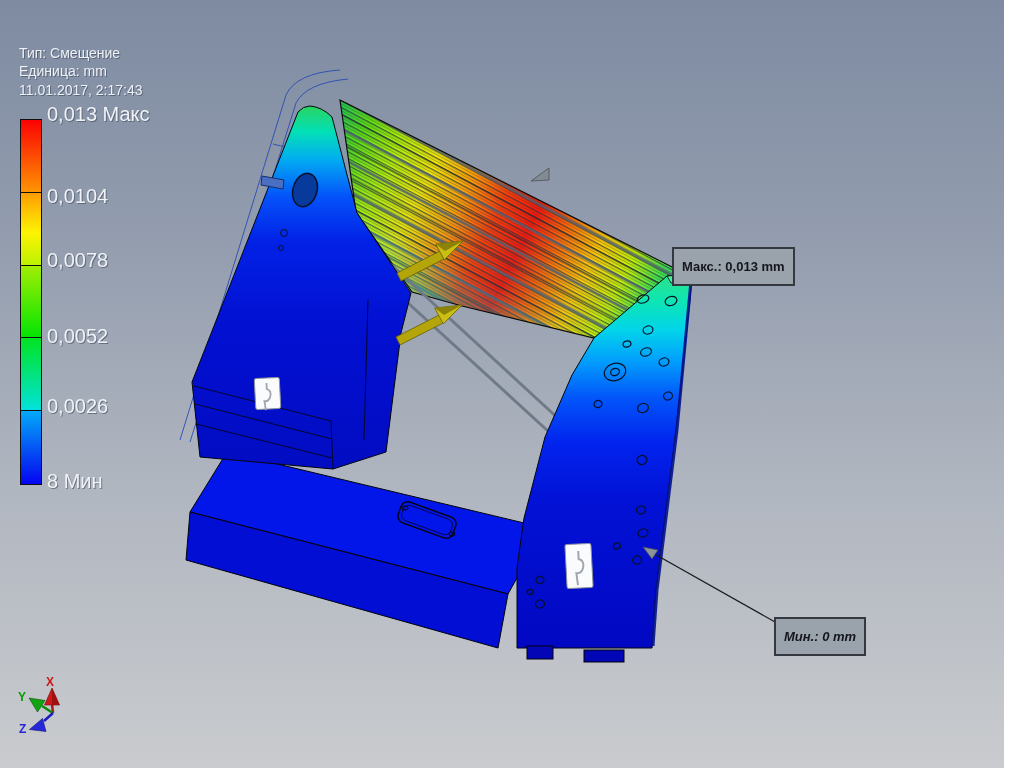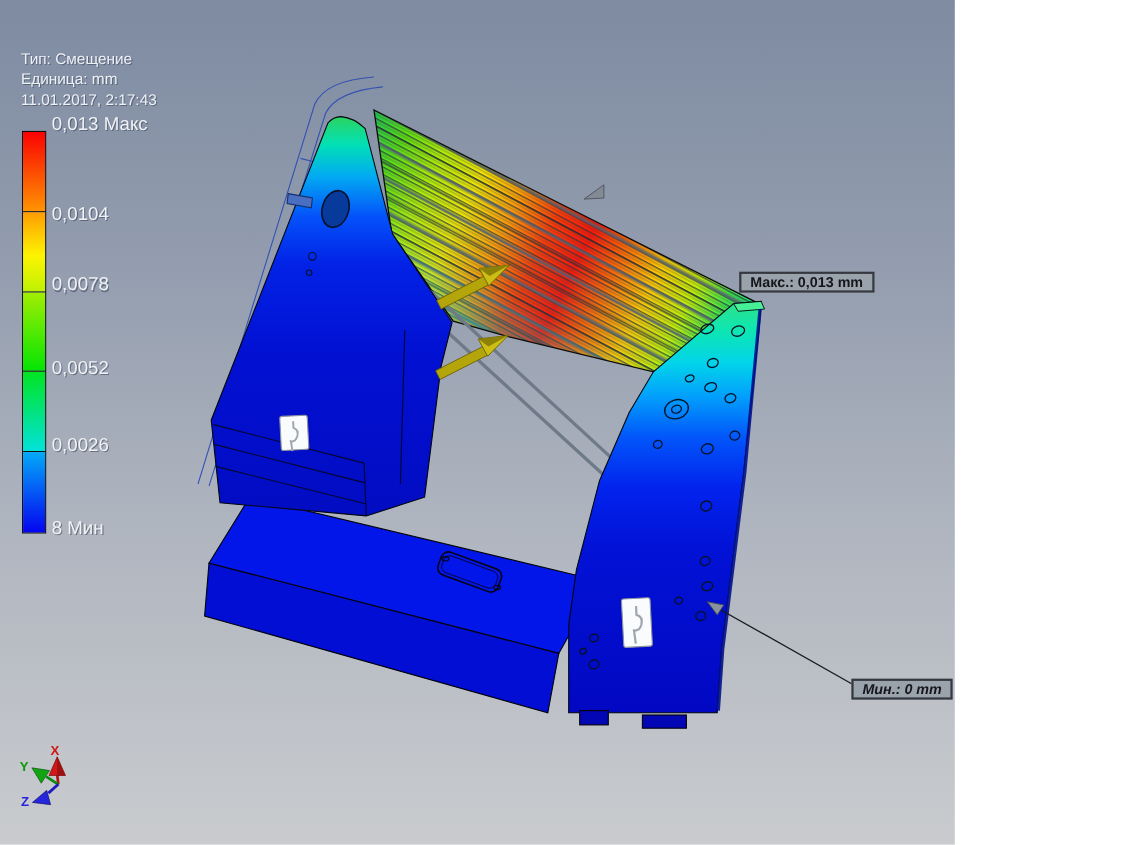--- a/index.html
+++ b/index.html
@@ -1,17 +1,17 @@
 <!DOCTYPE html>
 <html><head>
 <meta charset="utf-8">
 <style>
   html,body{margin:0;padding:0;}
   #stage{
-    position:relative;width:868px;height:768px;overflow:hidden;
+    position:relative;width:1004px;height:768px;overflow:hidden;
     background:linear-gradient(180deg,#7e8ba1 0%,#929cae 30%,#afb5bf 62%,#c9cbce 100%);
     font-family:"Liberation Sans",sans-serif;
   }
   #stage svg{position:absolute;left:0;top:0;}
   .info-line{
     position:absolute;left:19px;color:#eef1f6;font-size:14px;
     text-shadow:1px 1px 0 rgba(55,65,85,.55);white-space:nowrap;
   }
   #info-type{top:45px;} #info-unit{top:63px;} #info-time{top:82px;}
   #legend-bar{
@@ -19,28 +19,28 @@
     border:1px solid #101010;box-sizing:content-box;
   }
   .seg{width:100%;height:20%;box-sizing:border-box;border-bottom:1px solid #101010;}
   .seg:last-child{border-bottom:none;}
   .seg1{background:linear-gradient(#fa0202,#ff9402);}
   .seg2{background:linear-gradient(#ff9c02,#fdf402 55%,#bdf202);}
   .seg3{background:linear-gradient(#a2ee02,#04e404);}
   .seg4{background:linear-gradient(#02e422,#02e2da);}
   .seg5{background:linear-gradient(#04aaf8,#0404f0);}
   .lgl{
-    position:absolute;left:47px;color:#f0f2f5;font-size:17px;
+    position:absolute;left:47px;color:#f0f2f5;font-size:20px;
     text-shadow:1px 1px 0 rgba(55,65,85,.55);white-space:nowrap;
   }
   #lgl-max{top:103px;} #lgl-t0{top:185px;} #lgl-t1{top:249px;}
   #lgl-t2{top:325px;} #lgl-t3{top:395px;} #lgl-min{top:470px;}
   .callout{
     position:absolute;background:#9aa2ab;border:2px solid #35383e;
-    padding:0 8px;font-size:13px;font-weight:bold;color:#14161c;
+    padding:10px 8px;font-size:13px;font-weight:bold;color:#14161c;
     white-space:nowrap;line-height:15px;
   }
   #callout-max{left:672px;top:247px;}
   #callout-min{left:774px;top:617px;font-style:italic;}
   .axl{position:absolute;font-size:12px;font-weight:bold;}
   #ax-x{left:46px;top:675px;color:#d01616;}
   #ax-y{left:18px;top:690px;color:#0a9a0a;}
   #ax-z{left:19px;top:722px;color:#2424e0;}
 </style>
 </head>

